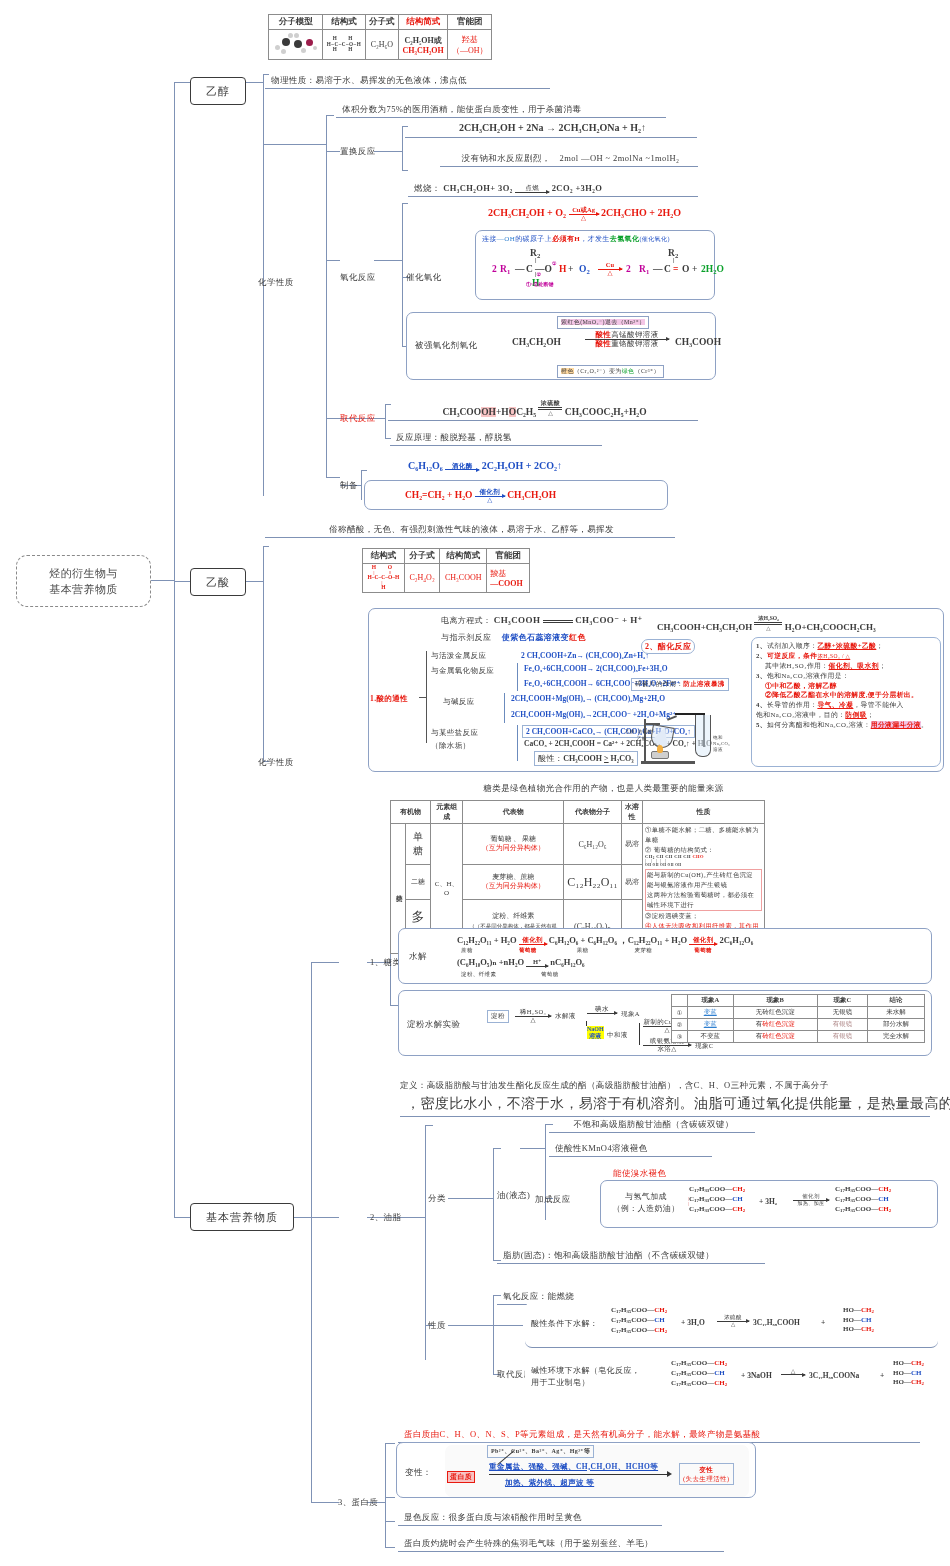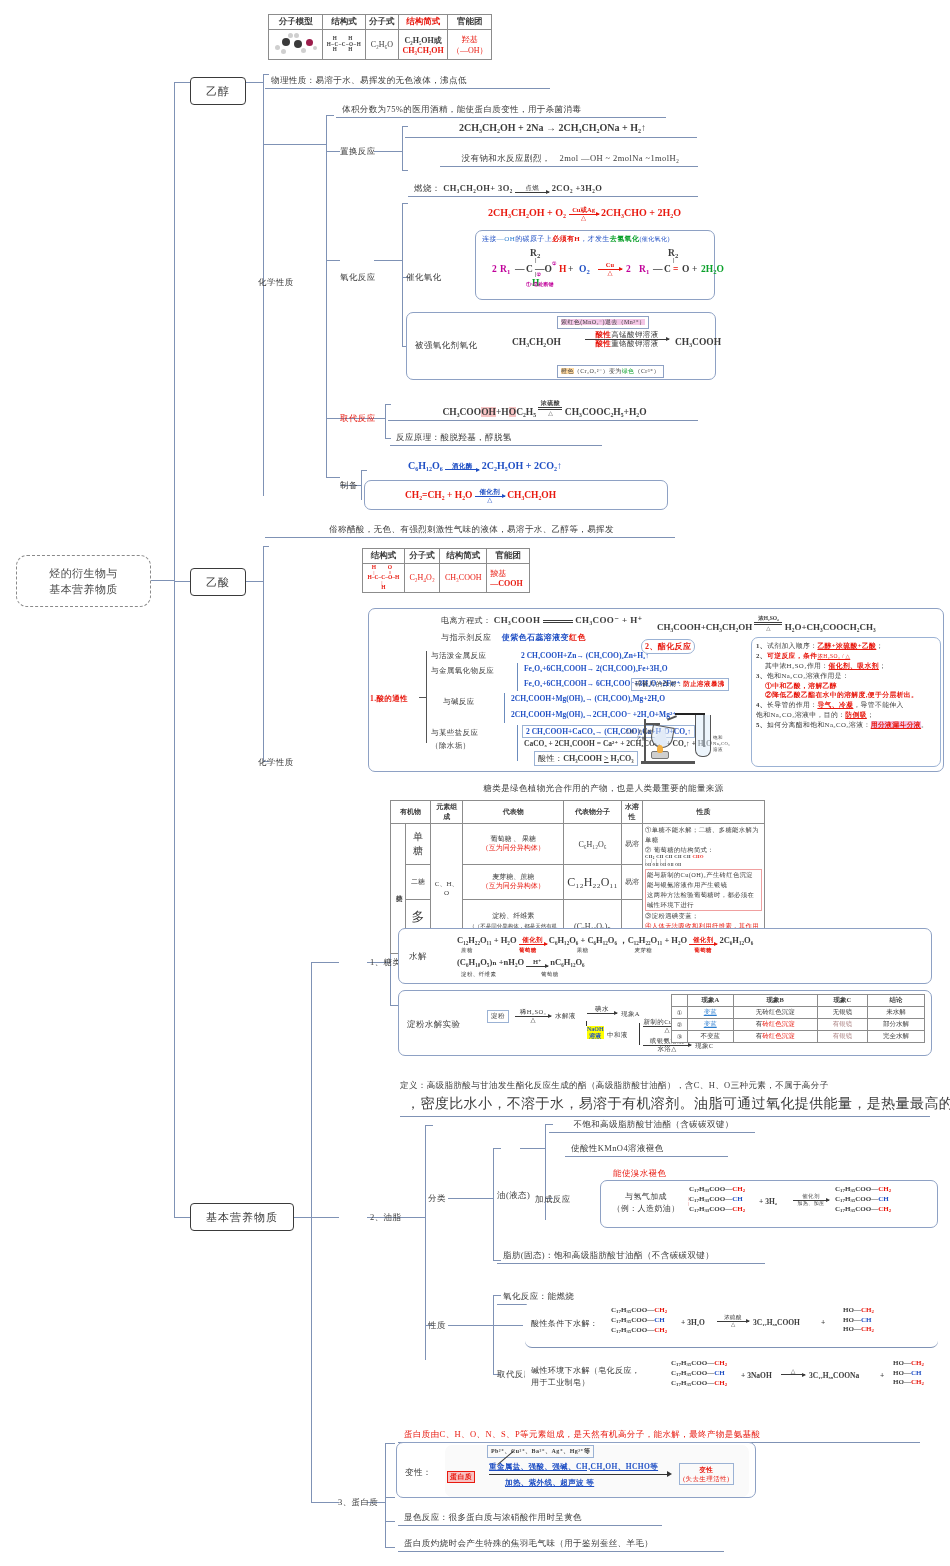--- a/index.html
+++ b/index.html
@@ -670,21 +670,21 @@
 <div class="lbl cn" style="left:400px; top:1080px; font-size:8.5px; width:520px; border-bottom:none;">定义：高级脂肪酸与甘油发生酯化反应生成的酯（高级脂肪酸甘油酯），含C、H、O三种元素，不属于高分子</div>
 <div class="leaf cn" style="left:400px; top:1094px; width:530px; font-size:14px;">，密度比水小，不溶于水，易溶于有机溶剂。油脂可通过氧化提供能量，是热量最高的营养物质</div>
 
 <div class="lbl cn" style="left:370px; top:1212px; font-size:8.5px;">2、油脂</div>
 <div class="lbl cn" style="left:428px; top:1193px; font-size:8.5px;">分类</div>
 <div class="lbl cn" style="left:497px; top:1190px; font-size:8.5px;">
   <span>油(液态)</span>
 </div>
 
 <div class="leaf cn" style="left:549px; top:1118px; width:206px; text-align:center; font-size:8.5px;">不饱和高级脂肪酸甘油酯（含碳碳双键）</div>
-<div class="leaf cn" style="left:549px; top:1142px; width:163px; font-size:8.5px;margin-left:16px;">使酸性KMnO4溶液褪色</div>
+<div class="leaf cn" style="left:549px; top:1142px; width:163px; font-size:8.5px;">使酸性KMnO4溶液褪色</div>
 <div class="lbl cn red" style="left:613px; top:1168px; font-size:8.5px;">能使溴水褪色</div>
 
 <div class="lbl cn" style="left:535px; top:1194px; font-size:8.5px;">加成反应</div>
 
 <div class="panel" style="left:600px; top:1180px; width:338px; height:48px;">
   <div class="cn" style="position:absolute; left:6px; top:10px; font-size:8px; line-height:1.45; text-align:center; width:78px;">
     <div>与氢气加成</div>
     <div>（例：人造奶油）</div>
   </div>
   <div style="position:absolute; left:88px; top:4px; font-size:7px;" class="eq">

